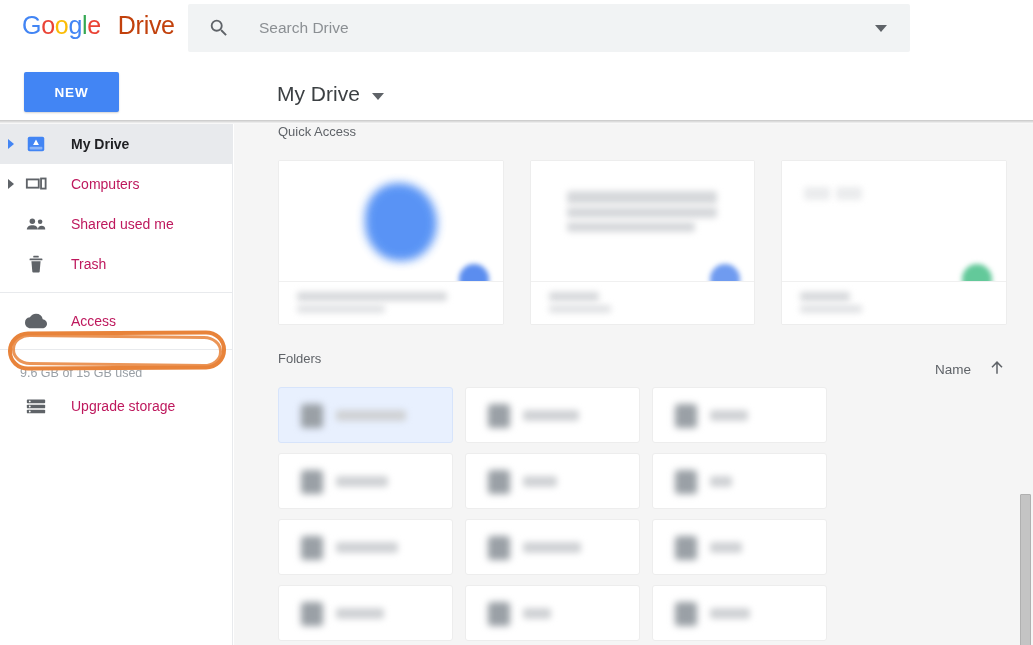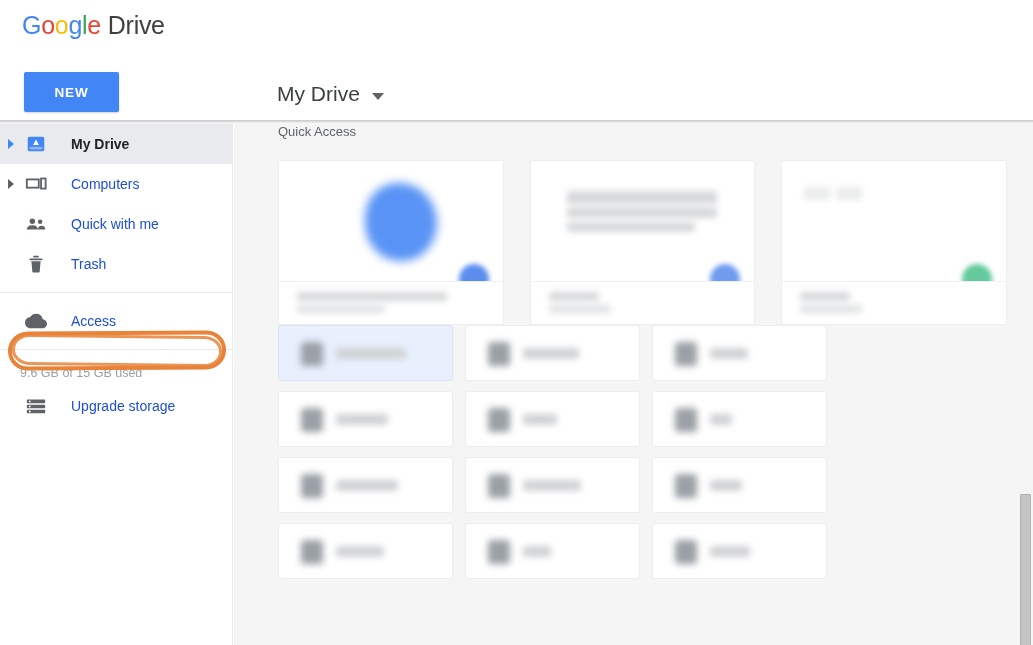--- a/index.html
+++ b/index.html
@@ -15,21 +15,21 @@
   .topbar {
     position:absolute; top:0; left:0; width:1033px; height:56px;
     background:#ffffff; display:flex; align-items:center;
   }
   .brand {
     position:absolute; left:22px; top:11px;
     font-size:25px; letter-spacing:-0.3px; white-space:nowrap;
   }
   .brand .g1{color:#4285F4;} .brand .g2{color:#EA4335;} .brand .g3{color:#FBBC05;}
   .brand .g4{color:#4285F4;} .brand .g5{color:#34A853;} .brand .g6{color:#EA4335;}
-  .brand .drive{ color:#404040; margin-left:7px; }
+  .brand .drive{ color:#c2410c; margin-left:17px; }
 
   .searchwrap {
     position:absolute; left:188px; top:4px; width:722px; height:48px;
     background:#f1f3f4; border-radius:2px; display:flex; align-items:center;
   }
   .search-icon { margin-left:20px; width:22px; height:22px; flex:none; }
   .search-input {
     border:none; outline:none; background:transparent;
     margin-left:29px; font-size:15.5px; color:#5f6368;
     font-family:"Liberation Sans", sans-serif; flex:1; height:46px;
@@ -59,21 +59,21 @@
   .row2-shadow { position:absolute; top:120px; left:0; width:1033px; height:4px;
      background:linear-gradient(to bottom, rgba(0,0,0,.22), rgba(0,0,0,0)); }
 
   
   .sidebar {
     position:absolute; top:124px; left:0; width:233px; height:521px;
     background:#ffffff; border-right:1px solid #e8eaed;
   }
   .nav-item {
     position:relative; height:40px; display:flex; align-items:center;
-    cursor:pointer; color:#1d4ed8; font-size:14px;
+    cursor:pointer; color:#be185d; font-size:14px;
   }
   .nav-item.active { background:#e8eaed; color:#202124; font-weight:bold; }
   .nav-arrow { position:absolute; left:8px; width:0;height:0;
      border-top:5px solid transparent;border-bottom:5px solid transparent;
      border-left:6px solid #5f6368; }
   .nav-arrow.blue { border-left-color:#4285F4; }
   .nav-icon { position:absolute; left:24px; width:24px; height:24px;
      display:flex; align-items:center; justify-content:center; }
   .nav-label { margin-left:71px; white-space:nowrap; }
 
@@ -136,20 +136,29 @@
 </head>
 <body>
 
 <div id="app">
 
   <div class="topbar">
     <div class="brand">
       <span class="g1">G</span><span class="g2">o</span><span class="g3">o</span><span class="g4">g</span><span class="g5">l</span><span class="g6">e</span><span class="drive">Drive</span>
     </div>
 
+    <div class="searchwrap">
+      <span class="search-icon">
+        <svg viewBox="0 0 24 24" width="22" height="22">
+            <path fill="#5f6368" d="M15.5 14h-.79l-.28-.27A6.47 6.47 0 0 0 16 9.5 6.5 6.5 0 1 0 9.5 16c1.61 0 3.09-.59 4.23-1.57l.27.28v.79l5 4.99L20.49 19l-4.99-5zm-6 0C7.01 14 5 11.99 5 9.5S7.01 5 9.5 5 14 7.01 14 9.5 11.99 14 9.5 14z"></path>
+          </svg>
+      </span>
+      <input class="search-input" type="text" placeholder="Search Drive" style="">
+      <span class="search-caret"></span>
+    </div>
   </div>
 
   <div class="row2">
     <button class="new-btn">NEW</button>
     <div class="drive-title">
       <span>My Drive</span>
       <span class="title-caret"></span>
     </div>
   </div>
   <div class="row2-shadow"></div>
@@ -183,21 +192,21 @@
           <span class="nav-icon">
             <svg viewBox="0 0 24 24" width="22" height="22">
               <g fill="#5f6368">
                 <circle cx="8" cy="9" r="3"></circle>
                 <circle cx="16.5" cy="9.5" r="2.5"></circle>
                 <path d="M2 18c0-3 2.7-4.6 6-4.6s6 1.6 6 4.6z"></path>
                 <path d="M14 18c0-2.4 1.7-4 4.2-4 2 0 3.8 1.1 3.8 3.2V18z"></path>
               </g>
             </svg>
           </span>
-          <span class="nav-label">Quick with me</span>
+          <span class="nav-label">Shared used me</span>
         </div>
         <div class="nav-item">
           <span class="nav-icon">
             <svg viewBox="0 0 24 24" width="22" height="22">
               <g fill="#5f6368">
                 <rect x="9" y="3" width="6" height="2" rx="0.6"></rect>
                 <rect x="5" y="6" width="14" height="2" rx="0.6"></rect>
                 <path d="M7 9h10l-1 11.5a1 1 0 0 1-1 .9H9a1 1 0 0 1-1-.9z"></path>
               </g>
             </svg>
@@ -272,20 +281,31 @@
             <div class="blur-line" style="left:54px;top:26px;width:26px;height:13px;opacity:.5;"></div>
           </div>
           <div class="qa-badge" style="background:#63c99a"></div>
           <div class="qa-foot">
             <div class="blur-line" style="left:18px;top:10px;width:50px;height:9px;"></div>
             <div class="blur-line" style="left:18px;top:23px;width:62px;height:8px;opacity:.75;"></div>
           </div>
         </div>
       </div>
 
+    <div class="section-head" style="margin-top:26px">
+      <span class="section-title">Folders</span>
+      <span class="sort-wrap">
+        <span>Name</span>
+        <span>
+          <svg viewBox="0 0 24 24" width="20" height="20">
+              <path fill="none" stroke="#5f6368" stroke-width="1.8" d="M12 19V5M6 11l6-6 6 6"></path>
+            </svg>
+        </span>
+      </span>
+    </div>
     <div class="folders-grid" id="folders-grid">
         <div class="folder-card selected">
           <div class="f-icon"></div>
           <div class="f-name" style="width:70px"></div>
         </div>
         <div class="folder-card">
           <div class="f-icon"></div>
           <div class="f-name" style="width:56px"></div>
         </div>
         <div class="folder-card">

